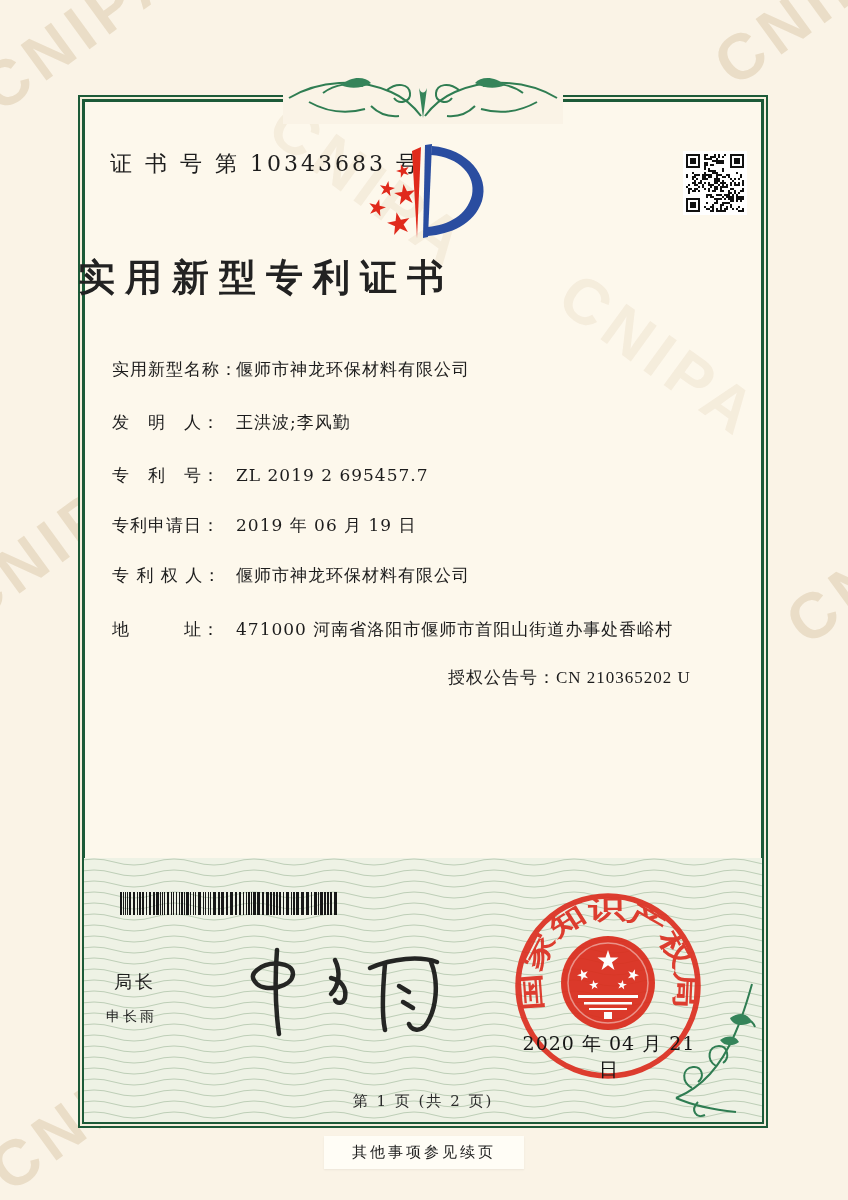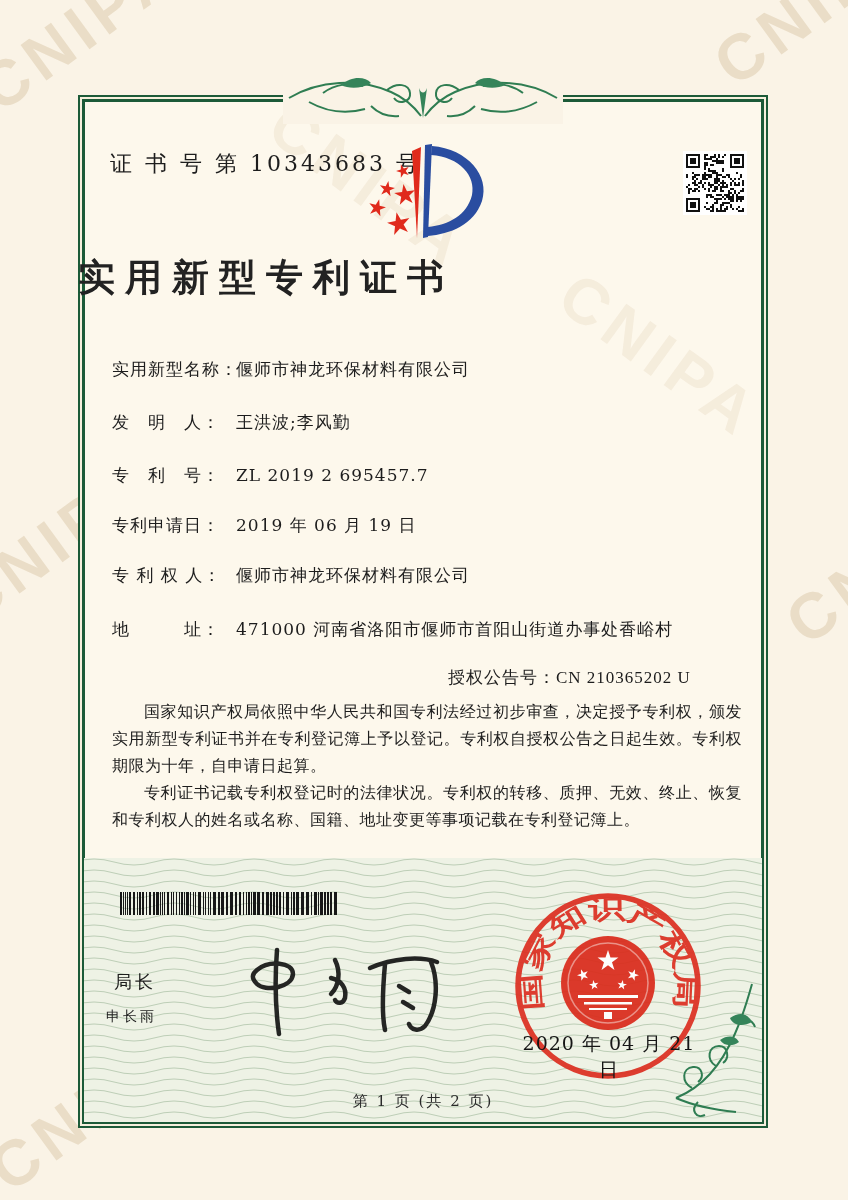--- a/index.html
+++ b/index.html
@@ -422,24 +422,20 @@
   <div class="field" style="top:564px">
     <span class="flabel">专 利 权 人：</span><span class="fvalue">偃师市神龙环保材料有限公司</span>
   </div>
   <div class="field" style="top:618px">
     <span class="flabel">地　　　址：</span><span class="fvalue">471000 河南省洛阳市偃师市首阳山街道办事处香峪村</span>
   </div>
   <div class="field2" style="top:666px">
     <span>授权公告号：</span><span>CN 210365202 U</span>
   </div>
 
-  <div class="body-text">
-    <p>国家知识产权局依照中华人民共和国专利法经过初步审查，决定授予专利权，颁发实用新型专利证书并在专利登记簿上予以登记。专利权自授权公告之日起生效。专利权期限为十年，自申请日起算。</p>
-    <p>专利证书记载专利权登记时的法律状况。专利权的转移、质押、无效、终止、恢复和专利权人的姓名或名称、国籍、地址变更等事项记载在专利登记簿上。</p>
-  </div>
 
   <div class="barcode" id="barcode"><i style="width: 2px; margin-right: 1px;"></i><i style="width: 1px; margin-right: 1px;"></i><i style="width: 1px; margin-right: 1px;"></i><i style="width: 1px; margin-right: 1px;"></i><i style="width: 2px; margin-right: 2px;"></i><i style="width: 2px; margin-right: 2px;"></i><i style="width: 1px; margin-right: 1px;"></i><i style="width: 2px; margin-right: 1px;"></i><i style="width: 2px; margin-right: 2px;"></i><i style="width: 1px; margin-right: 2px;"></i><i style="width: 2px; margin-right: 2px;"></i><i style="width: 2px; margin-right: 1px;"></i><i style="width: 3px; margin-right: 1px;"></i><i style="width: 1px; margin-right: 1px;"></i><i style="width: 1px; margin-right: 1px;"></i><i style="width: 1px; margin-right: 2px;"></i><i style="width: 2px; margin-right: 2px;"></i><i style="width: 1px; margin-right: 1px;"></i><i style="width: 1px; margin-right: 2px;"></i><i style="width: 1px; margin-right: 2px;"></i><i style="width: 1px; margin-right: 1px;"></i><i style="width: 2px; margin-right: 1px;"></i><i style="width: 1px; margin-right: 1px;"></i><i style="width: 3px; margin-right: 1px;"></i><i style="width: 1px; margin-right: 2px;"></i><i style="width: 1px; margin-right: 1px;"></i><i style="width: 1px; margin-right: 2px;"></i><i style="width: 3px; margin-right: 2px;"></i><i style="width: 1px; margin-right: 1px;"></i><i style="width: 1px; margin-right: 2px;"></i><i style="width: 1px; margin-right: 1px;"></i><i style="width: 1px; margin-right: 2px;"></i><i style="width: 3px; margin-right: 2px;"></i><i style="width: 2px; margin-right: 1px;"></i><i style="width: 3px; margin-right: 2px;"></i><i style="width: 2px; margin-right: 2px;"></i><i style="width: 3px; margin-right: 2px;"></i><i style="width: 2px; margin-right: 2px;"></i><i style="width: 2px; margin-right: 2px;"></i><i style="width: 1px; margin-right: 2px;"></i><i style="width: 1px; margin-right: 1px;"></i><i style="width: 2px; margin-right: 1px;"></i><i style="width: 1px; margin-right: 1px;"></i><i style="width: 3px; margin-right: 1px;"></i><i style="width: 3px; margin-right: 2px;"></i><i style="width: 2px; margin-right: 2px;"></i><i style="width: 3px; margin-right: 1px;"></i><i style="width: 2px; margin-right: 1px;"></i><i style="width: 2px; margin-right: 1px;"></i><i style="width: 2px; margin-right: 1px;"></i><i style="width: 2px; margin-right: 2px;"></i><i style="width: 1px; margin-right: 2px;"></i><i style="width: 3px; margin-right: 2px;"></i><i style="width: 1px; margin-right: 1px;"></i><i style="width: 2px; margin-right: 1px;"></i><i style="width: 3px; margin-right: 2px;"></i><i style="width: 3px; margin-right: 2px;"></i><i style="width: 3px; margin-right: 2px;"></i><i style="width: 1px; margin-right: 2px;"></i><i style="width: 3px; margin-right: 1px;"></i><i style="width: 1px; margin-right: 1px;"></i><i style="width: 3px; margin-right: 1px;"></i><i style="width: 2px; margin-right: 1px;"></i><i style="width: 2px; margin-right: 1px;"></i><i style="width: 2px; margin-right: 2px;"></i><i style="width: 3px; margin-right: 2px;"></i></div>
 
   <div class="officer-title">局长</div>
   <div class="officer-name">申长雨</div>
 
   <div class="signature">
     <svg viewBox="0 0 215 106" width="215" height="106">
       <g stroke="#101010" stroke-width="4.5" fill="none" stroke-linecap="round" opacity="0.9">
         <path d="M42,12 C40,38 40,68 44,96"></path>
@@ -475,14 +471,15 @@
           <rect x="-24" y="19" width="48" height="2.5" fill="#fff"></rect>
           <rect x="-19" y="25" width="38" height="2" fill="#fff"></rect>
           <rect x="-4" y="29" width="8" height="7" fill="#fff"></rect>
         </g>
       </g>
     </svg>
   </div>
   <div class="seal-date">2020 年 04 月 21 日</div>
 
   <div class="page-footer">第 1 页 (共 2 页)</div>
+  <div class="note-box">其他事项参见续页</div>
 
 </div>
 
 </body></html>

